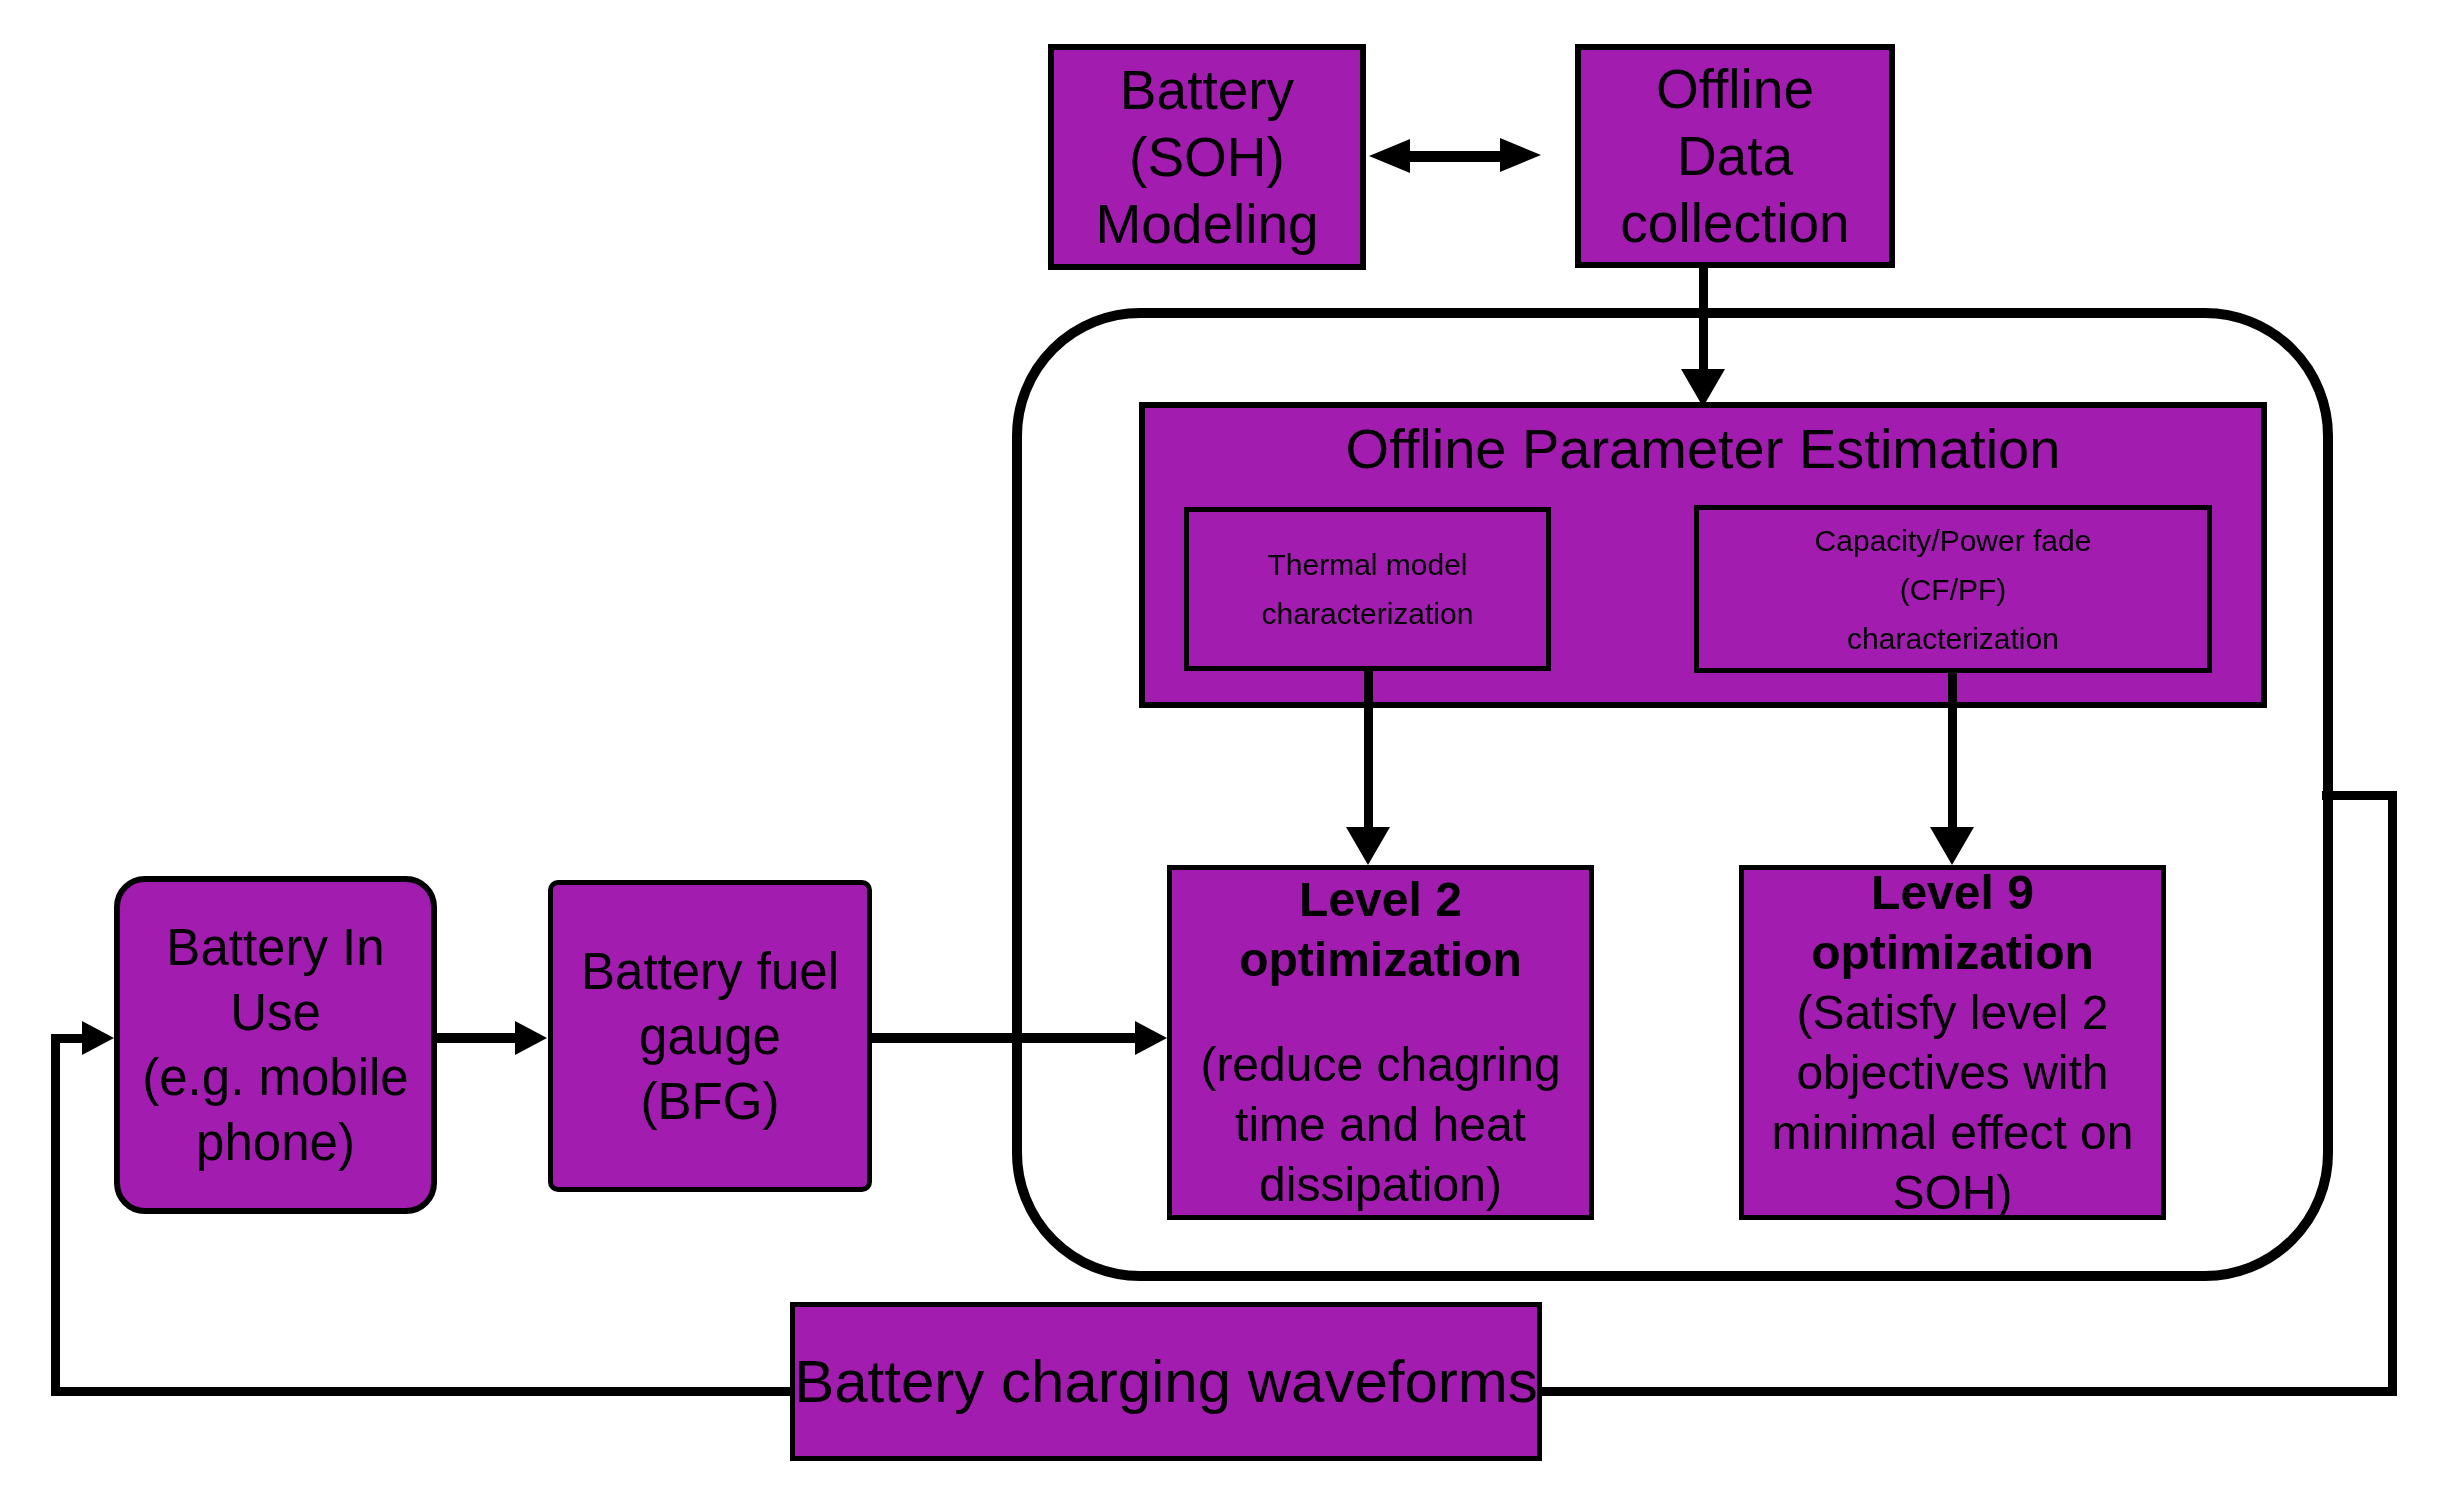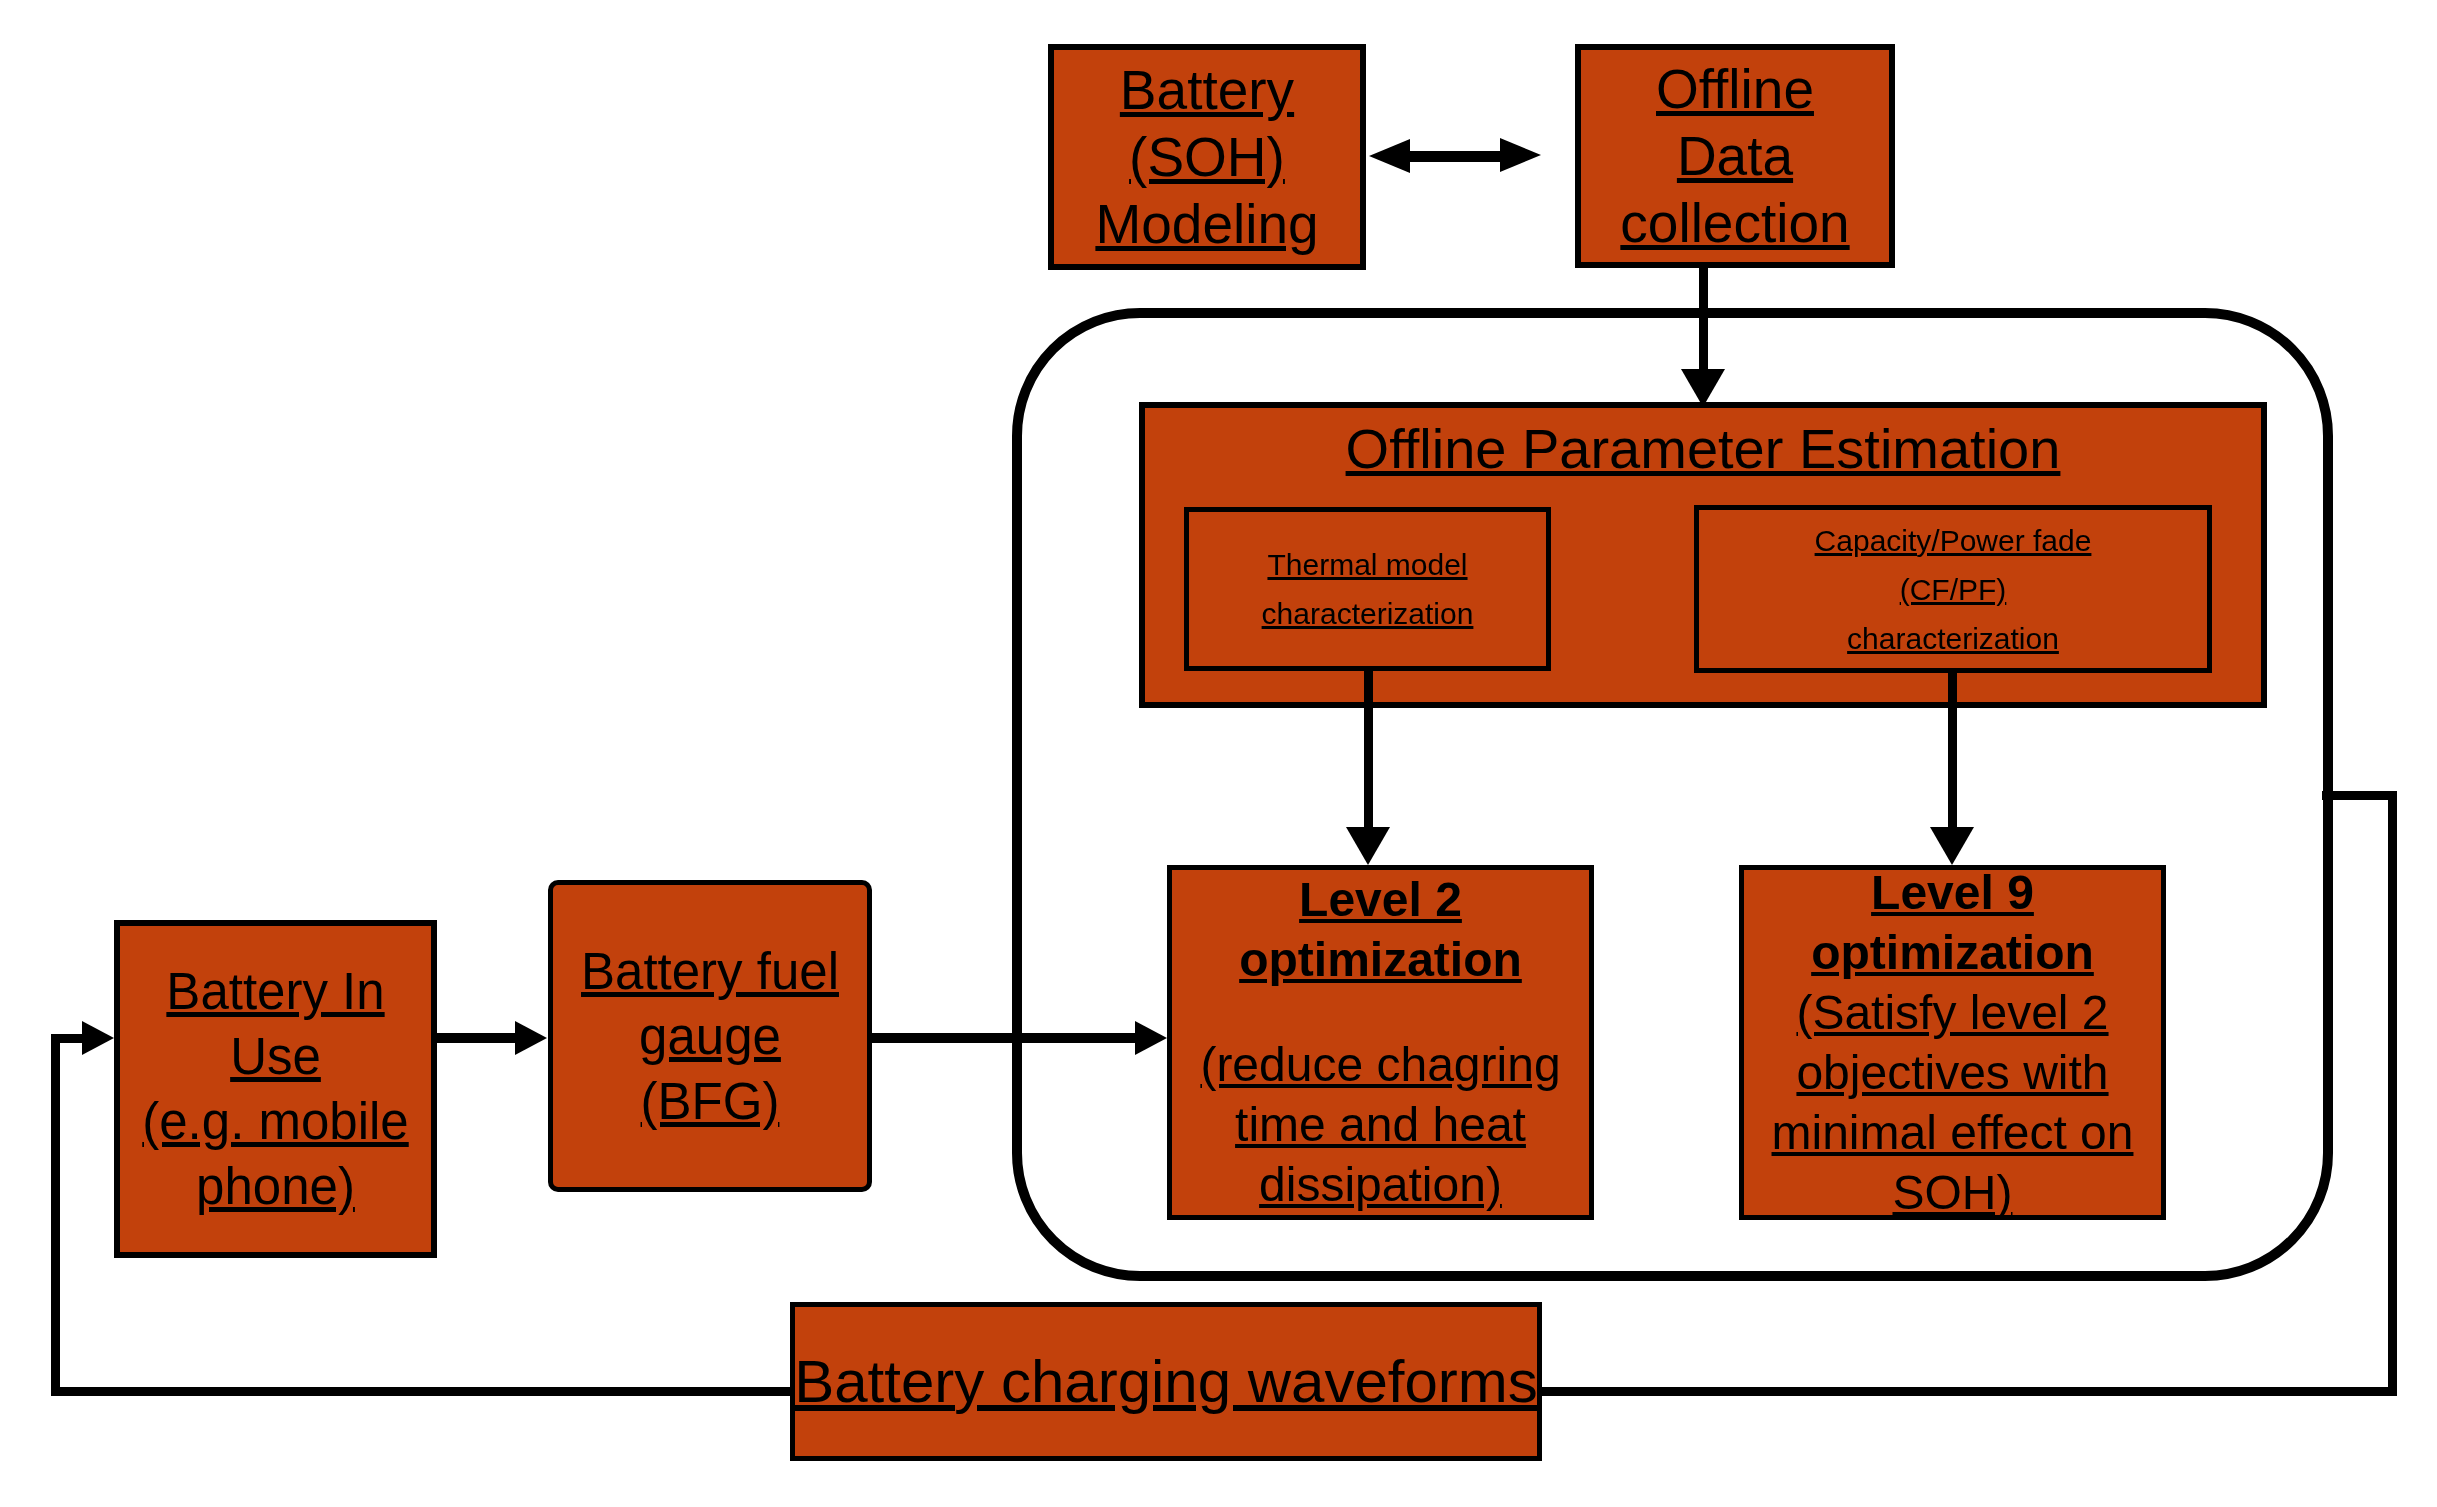--- a/index.html
+++ b/index.html
@@ -1,24 +1,23 @@
 <!DOCTYPE html>
 <html style="font-size:13.7px"><head>
 <meta charset="utf-8">
 <style>
   html,body{margin:0;padding:0;background:#ffffff;}
   .canvas{
     position:relative;width:2438px;height:1507px;background:#ffffff;
     font-family:"Liberation Sans",sans-serif;color:#000;overflow:hidden;
   }
   .box{
-    position:absolute;box-sizing:border-box;background:#c2410c;border:5.1px solid #000;
+    position:absolute;box-sizing:border-box;background:#a21caf;border:5.1px solid #000;
     display:flex;flex-direction:column;align-items:center;justify-content:center;
     text-align:center;
-    text-decoration:underline;
   }
   .lbl{white-space:pre;display:block;}
   .hline,.vline{position:absolute;background:#000;}
   .tri{position:absolute;width:0;height:0;}
   .tri-down{border-left:22px solid transparent;border-right:22px solid transparent;border-top:38px solid #000;}
   .tri-right{border-top:18px solid transparent;border-bottom:18px solid transparent;border-left:36px solid #000;}
   .tri-left{border-top:17px solid transparent;border-bottom:17px solid transparent;border-right:41px solid #000;}
   .tri-right-sm{border-top:17px solid transparent;border-bottom:17px solid transparent;border-left:32px solid #000;}
   .rounded-container{
     position:absolute;box-sizing:border-box;border:10.3px solid #000;border-radius:128px;
@@ -102,21 +101,21 @@
 
   <div class="box" style="left:1739px;top:865px;width:427px;height:355px;">
     <span class="lbl f-level-bold">Level 9
 optimization</span>
     <span class="lbl f-level">(Satisfy level 2
 objectives with
 minimal effect on
 SOH)</span>
   </div>
 
-  <div class="box" style="left:114px;top:920px;width:323px;height:338px;border-width:6px;">
+  <div class="box" style="left:114px;top:876px;width:323px;height:338px;border-width:6px;border-radius:31px;">
     <span class="lbl f-left">Battery In
 Use
 (e.g. mobile
 phone)</span>
   </div>
 
   <div class="box" style="left:548px;top:880px;width:324px;height:312px;border-radius:10px;">
     <span class="lbl f-left">Battery fuel
 gauge
 (BFG)</span>

